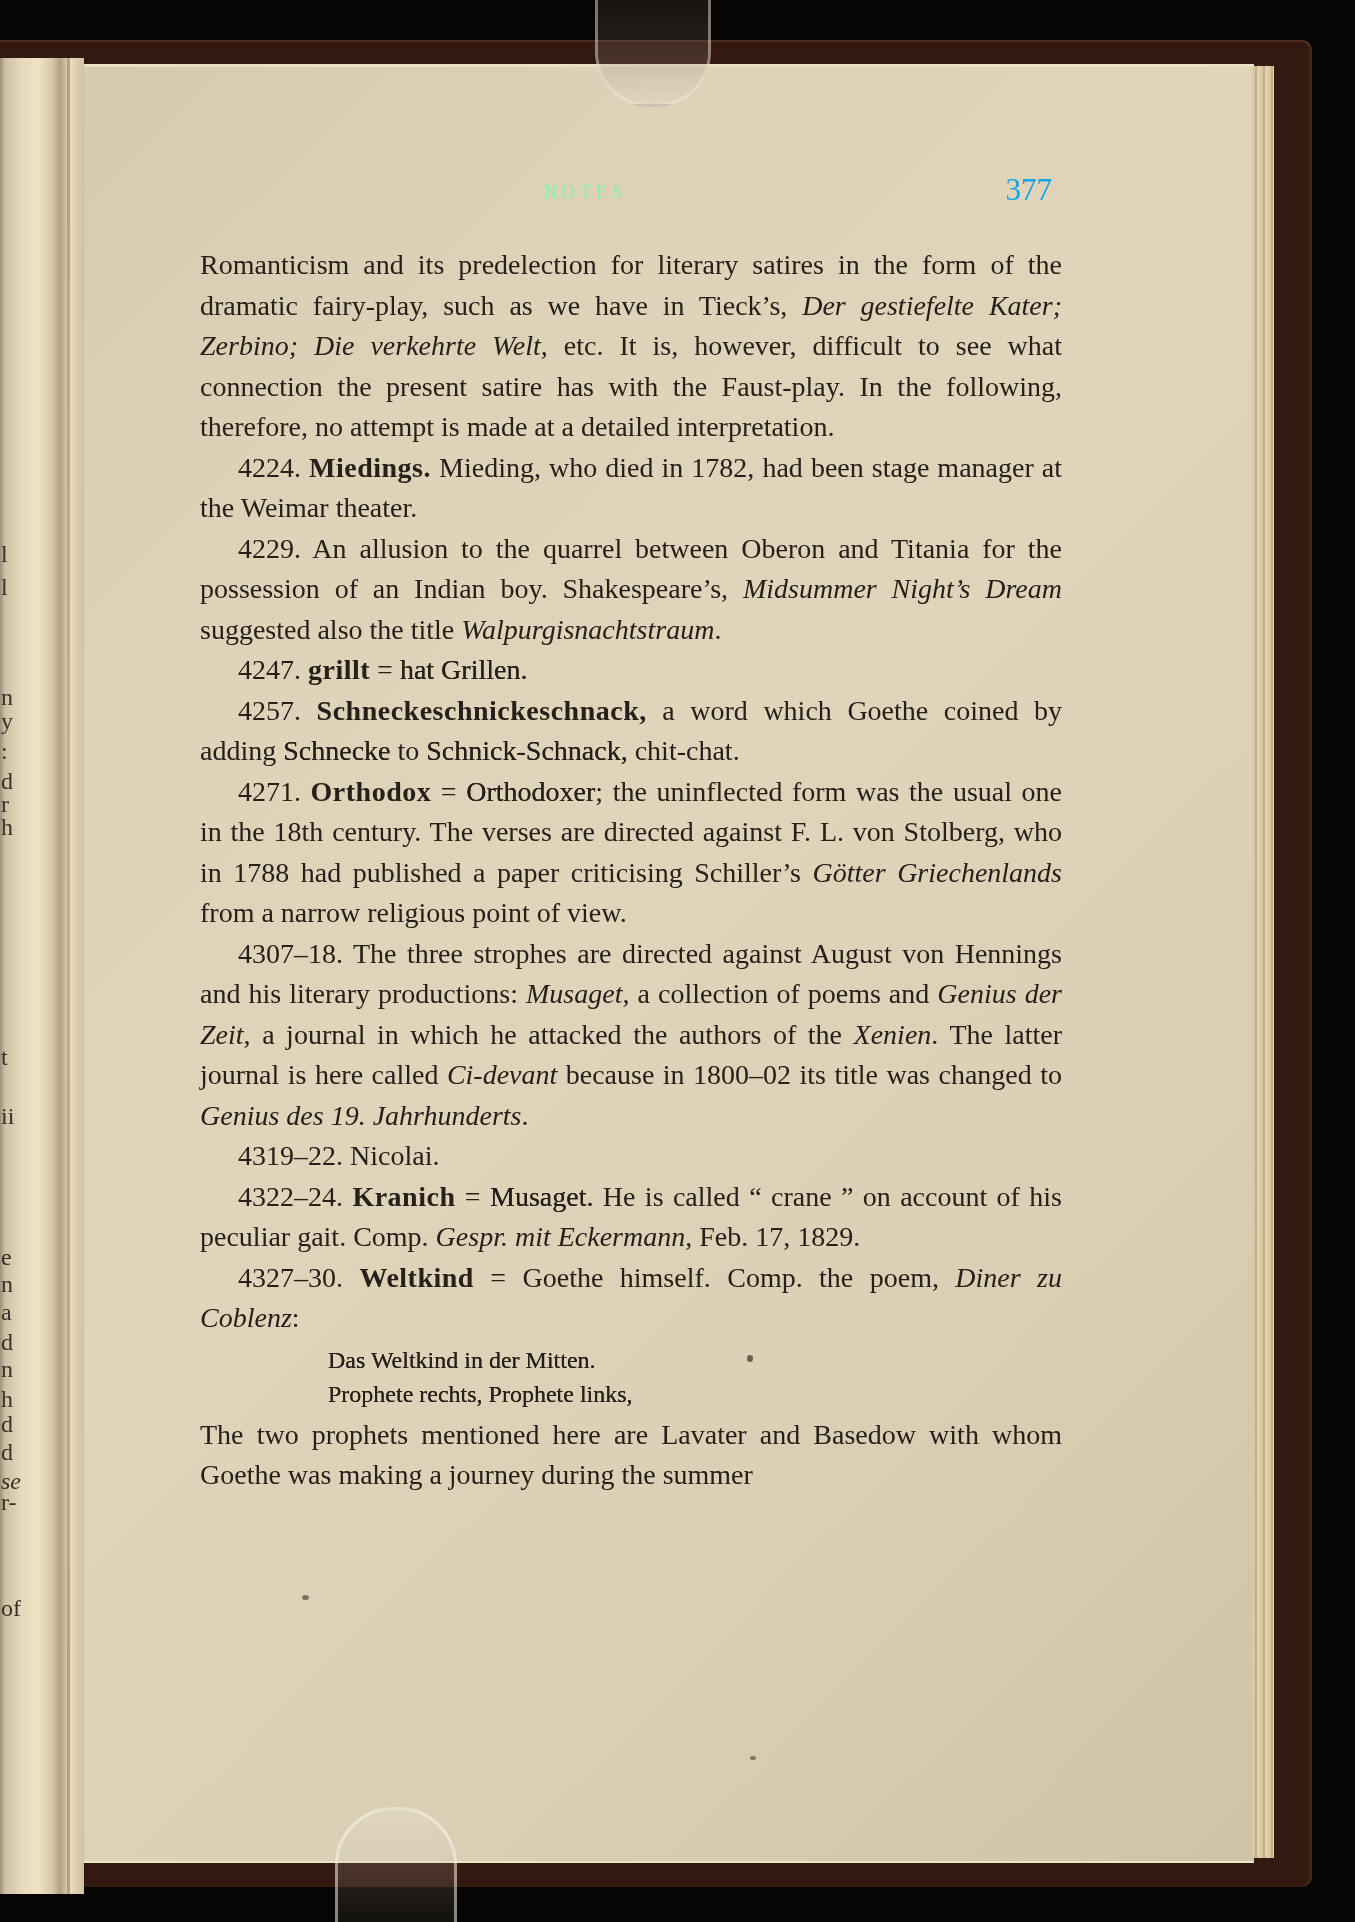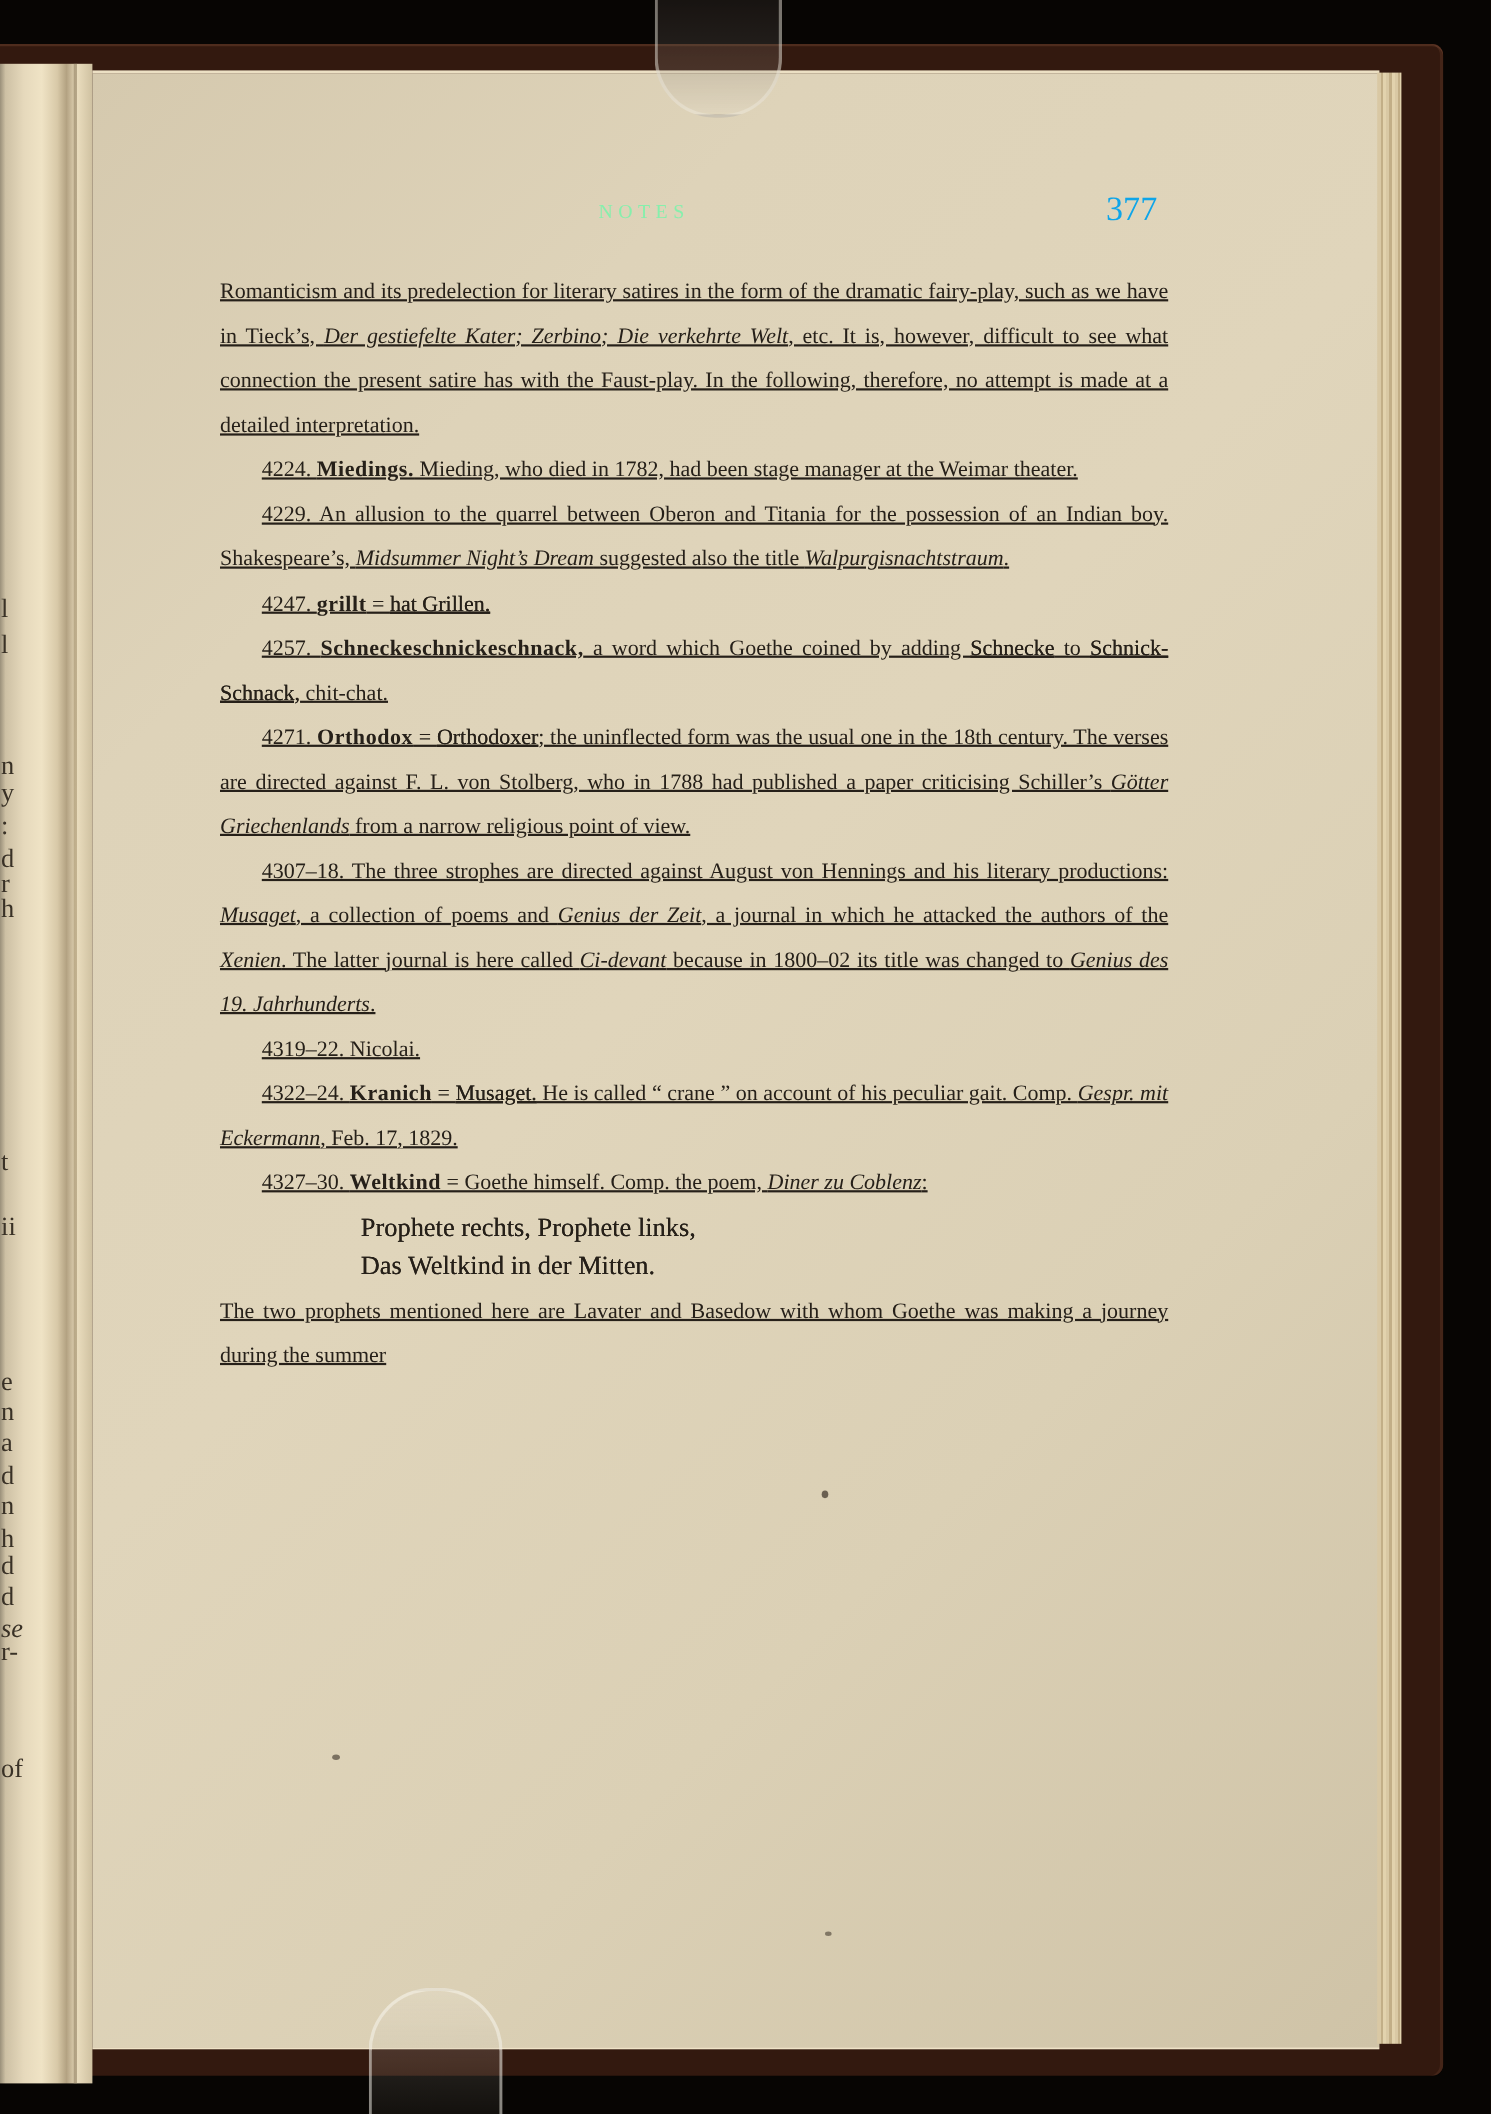--- a/index.html
+++ b/index.html
@@ -24,21 +24,21 @@
         background:linear-gradient(135deg,#d5c9ae 0%,#ded3b9 22%,#e0d5bb 45%,#dbd0b5 70%,#cfc3a7 100%);
         border-top:3px solid #ece0c4;border-bottom:2px solid #efe3c7;}
   .page-edge-right{position:absolute;left:1252px;top:66px;width:22px;height:1792px;
         background:repeating-linear-gradient(90deg,#d9c8a4 0 3px,#c2ae87 3px 5px,#e2d2ad 5px 8px);}
 
   
   .text-block{position:absolute;left:200px;top:170px;width:862px;color:var(--ink,#262019);}
   .header-row{position:relative;height:75px;}
   .running-title{position:absolute;left:344px;top:12px;font-size:18px;letter-spacing:5px;color:#86efac;}
   .folio{position:absolute;right:10px;top:2px;font-size:31px;color:#0ea5e9;}
-  .para{margin:0;font-size:20px;line-height:40.5px;text-align:justify;text-decoration:underline;}
+  .para{margin:0;font-size:28px;line-height:40.5px;text-align:justify;}
   .para.indent{text-indent:38px;}
   .run-italic{font-style:italic;}
   .run-fraktur-bold{font-weight:bold;letter-spacing:.5px;}
   .run-fraktur{text-shadow:0 0 .6px currentColor;}
   .verse{margin:4px 0 4px 0;padding-left:128px;}
   .verse-line{font-size:24px;line-height:34px;text-shadow:0 0 .6px currentColor;}
 
   
   .clip{position:absolute;}
   .clip-top{left:595px;top:-6px;width:110px;height:110px;
@@ -100,22 +100,22 @@
         <p class="para indent"><span class="run-roman">4224. </span><span class="run-fraktur-bold">Miedings.</span><span class="run-roman">  Mieding, who died in 1782, had been stage manager at the Weimar theater.</span></p>
         <p class="para indent"><span class="run-roman">4229.  An allusion to the quarrel between Oberon and Titania for the possession of an Indian boy.  Shakespeare’s, </span><span class="run-italic">Midsummer Night’s Dream</span><span class="run-roman"> suggested also the title </span><span class="run-italic">Walpurgisnachtstraum</span><span class="run-roman">.</span></p>
         <p class="para indent"><span class="run-roman">4247. </span><span class="run-fraktur-bold">grillt</span><span class="run-roman"> = </span><span class="run-fraktur">hat Grillen.</span></p>
         <p class="para indent"><span class="run-roman">4257. </span><span class="run-fraktur-bold">Schneckeschnickeschnack,</span><span class="run-roman"> a word which Goethe coined by adding </span><span class="run-fraktur">Schnecke</span><span class="run-roman"> to </span><span class="run-fraktur">Schnick-Schnack,</span><span class="run-roman"> chit-chat.</span></p>
         <p class="para indent"><span class="run-roman">4271. </span><span class="run-fraktur-bold">Orthodox</span><span class="run-roman"> = </span><span class="run-fraktur">Orthodoxer</span><span class="run-roman">; the uninflected form was the usual one in the 18th century.  The verses are directed against F. L. von Stolberg, who in 1788 had published a paper criticising Schiller’s </span><span class="run-italic">Götter Griechenlands</span><span class="run-roman"> from a narrow religious point of view.</span></p>
         <p class="para indent"><span class="run-roman">4307–18.  The three strophes are directed against August von Hennings and his literary productions: </span><span class="run-italic">Musaget</span><span class="run-roman">, a collection of poems and </span><span class="run-italic">Genius der Zeit</span><span class="run-roman">, a journal in which he attacked the authors of the </span><span class="run-italic">Xenien</span><span class="run-roman">.  The latter journal is here called </span><span class="run-italic">Ci-devant</span><span class="run-roman"> because in 1800–02 its title was changed to </span><span class="run-italic">Genius des 19. Jahrhunderts</span><span class="run-roman">.</span></p>
         <p class="para indent"><span class="run-roman">4319–22.  Nicolai.</span></p>
         <p class="para indent"><span class="run-roman">4322–24. </span><span class="run-fraktur-bold">Kranich</span><span class="run-roman"> = </span><span class="run-fraktur">Musaget.</span><span class="run-roman">  He is called “ crane ” on account of his peculiar gait.  Comp. </span><span class="run-italic">Gespr. mit Eckermann</span><span class="run-roman">, Feb. 17, 1829.</span></p>
         <p class="para indent"><span class="run-roman">4327–30. </span><span class="run-fraktur-bold">Weltkind</span><span class="run-roman"> = Goethe himself.  Comp. the poem, </span><span class="run-italic">Diner zu Coblenz</span><span class="run-roman">:</span></p>
         <div class="verse">
+          <div class="verse-line">Das Weltkind in der Mitten.</div>
           <div class="verse-line">Prophete rechts, Prophete links,</div>
-          <div class="verse-line">Das Weltkind in der Mitten.</div>
         </div>
         <p class="para"><span class="run-roman">The two prophets mentioned here are Lavater and Basedow with whom Goethe was making a journey during the summer</span></p>
       </div>
   </div>
 
   <div class="clip clip-top"></div>
   <div class="clip clip-bottom"></div>
 
 </div>
 

